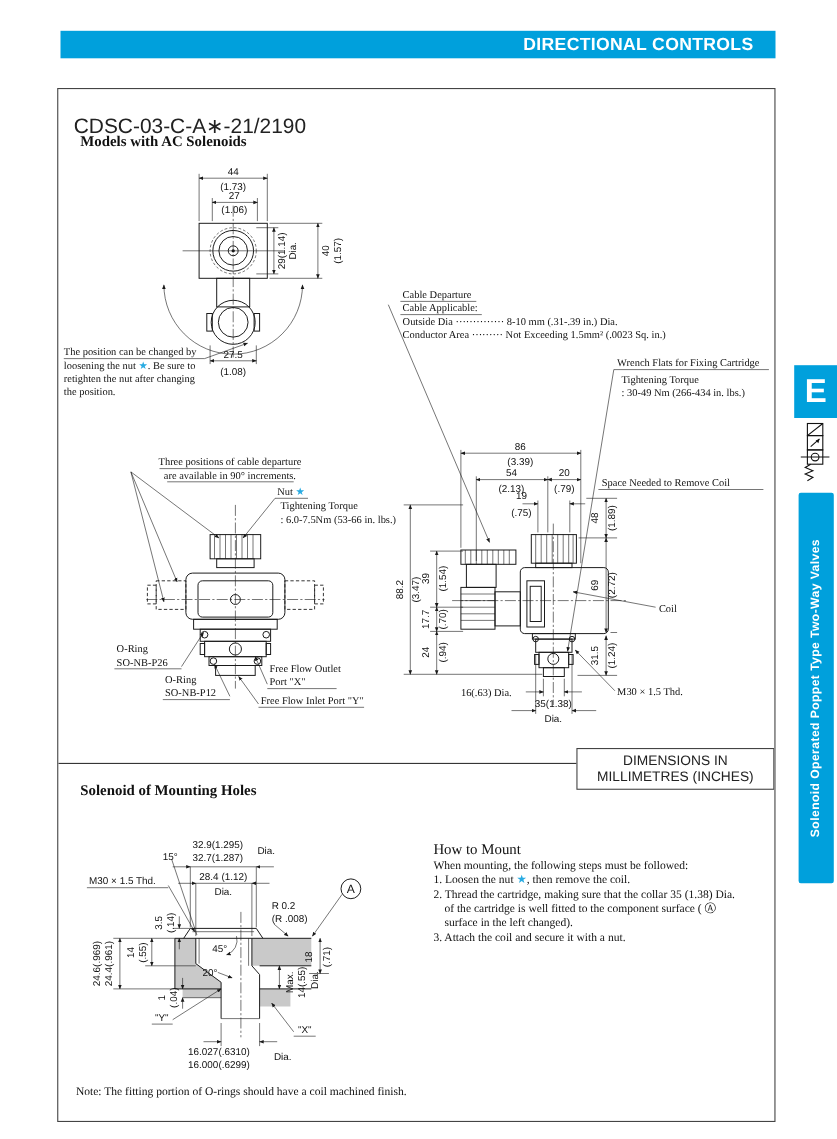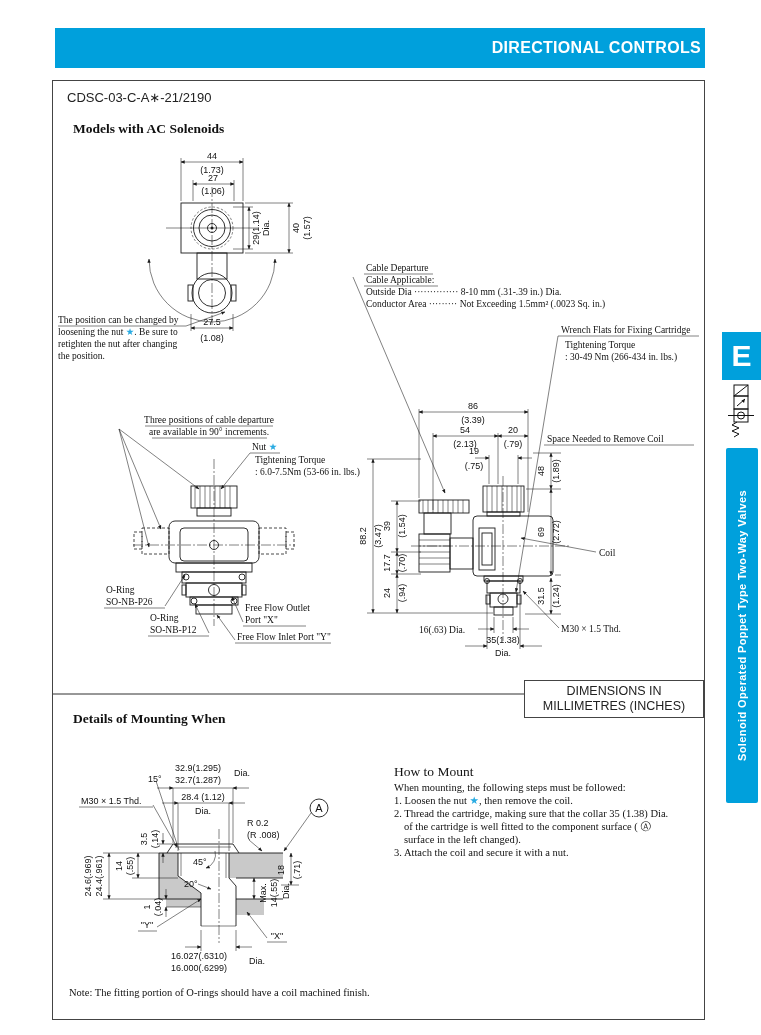--- a/index.html
+++ b/index.html
@@ -1,22 +1,22 @@
 <!DOCTYPE html>
 <html><head>
 <meta charset="utf-8">
 <style>
   * { margin:0; padding:0; box-sizing:border-box; }
   body { width:761px; height:1035px; background:#fff; font-family:"Liberation Serif", serif; color:#111; }
   .page { position:relative; width:761px; height:1035px; background:#fff; overflow:hidden; }
-  .header-bar { position:absolute; left:55px; top:28px; width:650px; height:40px; background:#00A0DC;
-    display:flex; align-items:center; justify-content:flex-end; padding-right:4px; }
+  .header-bar { position:absolute; left:55px; top:28px; width:650px; height:25px; background:#00A0DC;
+    display:flex; align-items:center; justify-content:flex-end; padding-right:20px; }
   .header-bar span { color:#fff; font-family:"Liberation Sans", sans-serif; font-weight:bold; font-size:16px; letter-spacing:.3px; }
   .main-box { position:absolute; left:52px; top:80px; width:653px; height:940px; border:1.5px solid #444; background:#fff; }
-  .model { position:absolute; left:14px; top:9px; font-family:"Liberation Sans", sans-serif; font-size:13px; color:#222; }
+  .model { position:absolute; left:14px; top:22px; font-family:"Liberation Sans", sans-serif; font-size:19px; color:#222; }
   .sec-title { position:absolute; font-weight:bold; font-size:13.5px; color:#111; }
   .t1 { left:20px; top:40px; } .t2 { left:20px; top:630px; }
   svg.draw { position:absolute; left:0; top:0; }
   .dims-box { position:absolute; left:471px; top:599px; width:180px; height:38px; border:1.5px solid #444; background:#fff;
     display:flex; flex-direction:column; align-items:center; justify-content:center;
     font-family:"Liberation Sans", sans-serif; font-size:12.5px; color:#222; line-height:15px; }
   .how { position:absolute; left:341px; top:684px; width:300px; font-size:10.5px; line-height:13px; color:#111; }
   .how .how-title { font-size:13.5px; margin-bottom:3px; }
   .how .ind { padding-left:10px; }
   .note { position:absolute; left:16px; top:906px; font-size:10.5px; color:#111; }
@@ -46,21 +46,21 @@
 
 <div class="page">
 
   <div class="header-bar">
     <span>DIRECTIONAL CONTROLS</span>
   </div>
 
   <div class="main-box">
     <div class="model">CDSC-03-C-A∗-21/2190</div>
     <div class="sec-title t1">Models with AC Solenoids</div>
-    <div class="sec-title t2">Details of Mounting When</div>
+    <div class="sec-title t2">Solenoid of Mounting Holes</div>
 
     <svg class="draw" width="649" height="937" viewBox="0 0 649 937">
       <defs>
         <marker id="ah" viewBox="0 0 10 10" refX="9" refY="5" markerWidth="7.5" markerHeight="7.5" orient="auto-start-reverse">
           <path d="M0,1 L10,5 L0,9 z" fill="#1a1a1a"></path>
         </marker>
       </defs>
 
       <line class="ln" x1="0" y1="613" x2="649" y2="613"></line>
 

